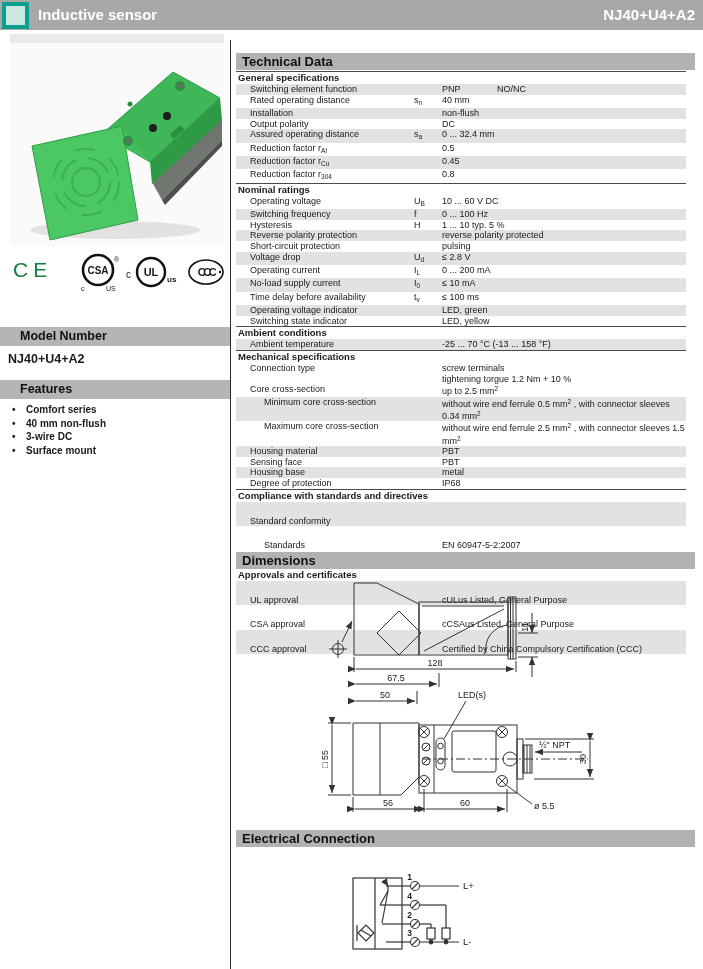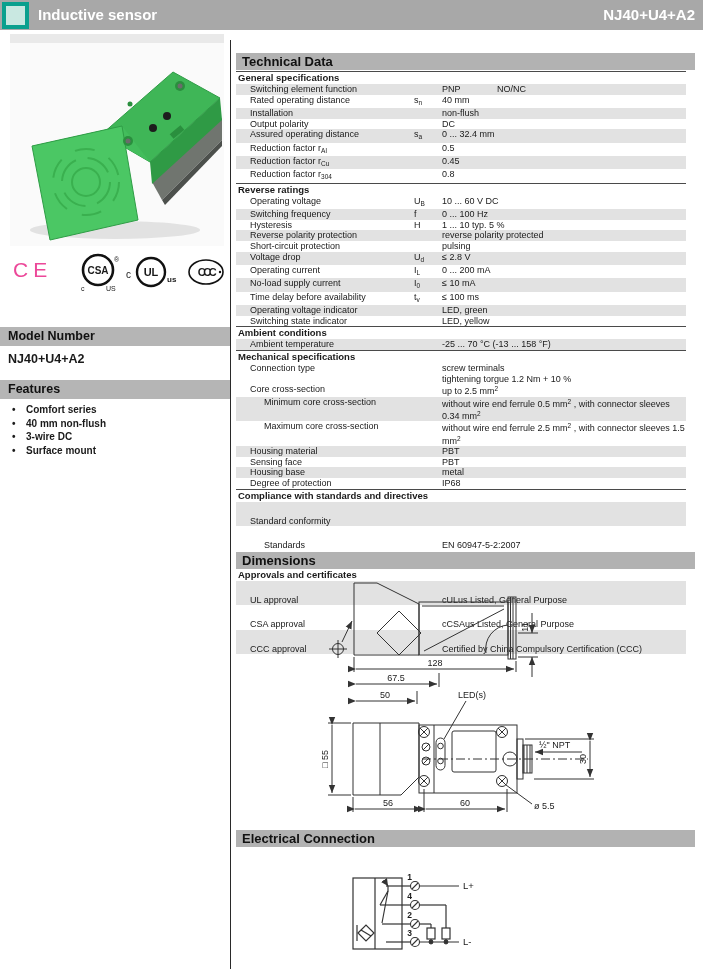--- a/index.html
+++ b/index.html
@@ -10,26 +10,26 @@
   .tophdr { position:absolute; left:0; top:0; width:703px; height:30px; background:#a8a8a8; }
   .brandbox { position:absolute; left:2px; top:2px; width:27px; height:27px; background:#c9e8e1; border:4px solid #0aa08e; }
   .tophdr .ttl { position:absolute; left:38px; top:0; line-height:30px; font-size:15px; font-weight:bold; color:#fff; }
   .tophdr .mdl { position:absolute; right:8px; top:0; line-height:30px; font-size:15px; font-weight:bold; color:#fff; }
 
   .vdivider { position:absolute; left:230px; top:40px; width:1px; height:929px; background:#2a2a2a; }
 
   
   .photo { position:absolute; left:10px; top:34px; width:214px; height:212px; background:#fafafa; }
   .certs { position:absolute; left:0; top:250px; width:230px; height:46px; }
-  .ce { position:absolute; left:13px; top:8px; font-size:21px; font-weight:400; letter-spacing:5px; color:#ec4899; }
+  .ce { position:absolute; left:13px; top:8px; font-size:21px; font-weight:400; letter-spacing:5px; color:#15803d; }
   .csa { position:absolute; left:78px; top:0px; }
   .ulm { position:absolute; left:124px; top:4px; }
   .ccc { position:absolute; left:186px; top:7px; }
 
-  .lbar { position:absolute; left:0; width:230px; height:19px; background:#b5b5b5; font-size:12.5px; font-weight:bold; line-height:19px; padding-left:8px; color:#111; }
+  .lbar { position:absolute; left:0; width:230px; height:19px; background:#b5b5b5; font-size:12.5px; font-weight:bold; line-height:19px; padding-left:20px; color:#111; }
   .modelbar { top:327px; }
   .modelval { position:absolute; left:8px; top:352px; font-size:12.5px; font-weight:bold; }
   .featbar { top:380px; }
   .features { position:absolute; left:10px; top:403px; list-style:none; }
   .features li { font-size:10px; font-weight:bold; line-height:13.5px; padding-left:16px; position:relative; }
   .features li::before { content:"•"; position:absolute; left:2px; }
 
   
   .rbar { position:absolute; left:236px; width:459px; height:17px; background:#b2b2b2; font-size:13px; font-weight:bold; line-height:17px; padding-left:6px; color:#111; }
   .bar-td { top:53px; } .bar-dim { top:552px; } .bar-ec { top:830px; }
@@ -169,21 +169,21 @@
           <div class="tsym"></div>
           <div class="tval">0.45</div>
         </div>
         <div class="trow">
           <div class="tlabel">Reduction factor r<sub>304</sub></div>
           <div class="tsym"></div>
           <div class="tval">0.8</div>
         </div>
       </div>
       <div class="tsection">
-        <div class="tsub">Reverse ratings</div>
+        <div class="tsub">Nominal ratings</div>
         <div class="trow">
           <div class="tlabel">Operating voltage</div>
           <div class="tsym">U<sub>B</sub></div>
           <div class="tval">10 ... 60 V DC</div>
         </div>
         <div class="trow g">
           <div class="tlabel">Switching frequency</div>
           <div class="tsym">f</div>
           <div class="tval">0 ... 100 Hz</div>
         </div>

